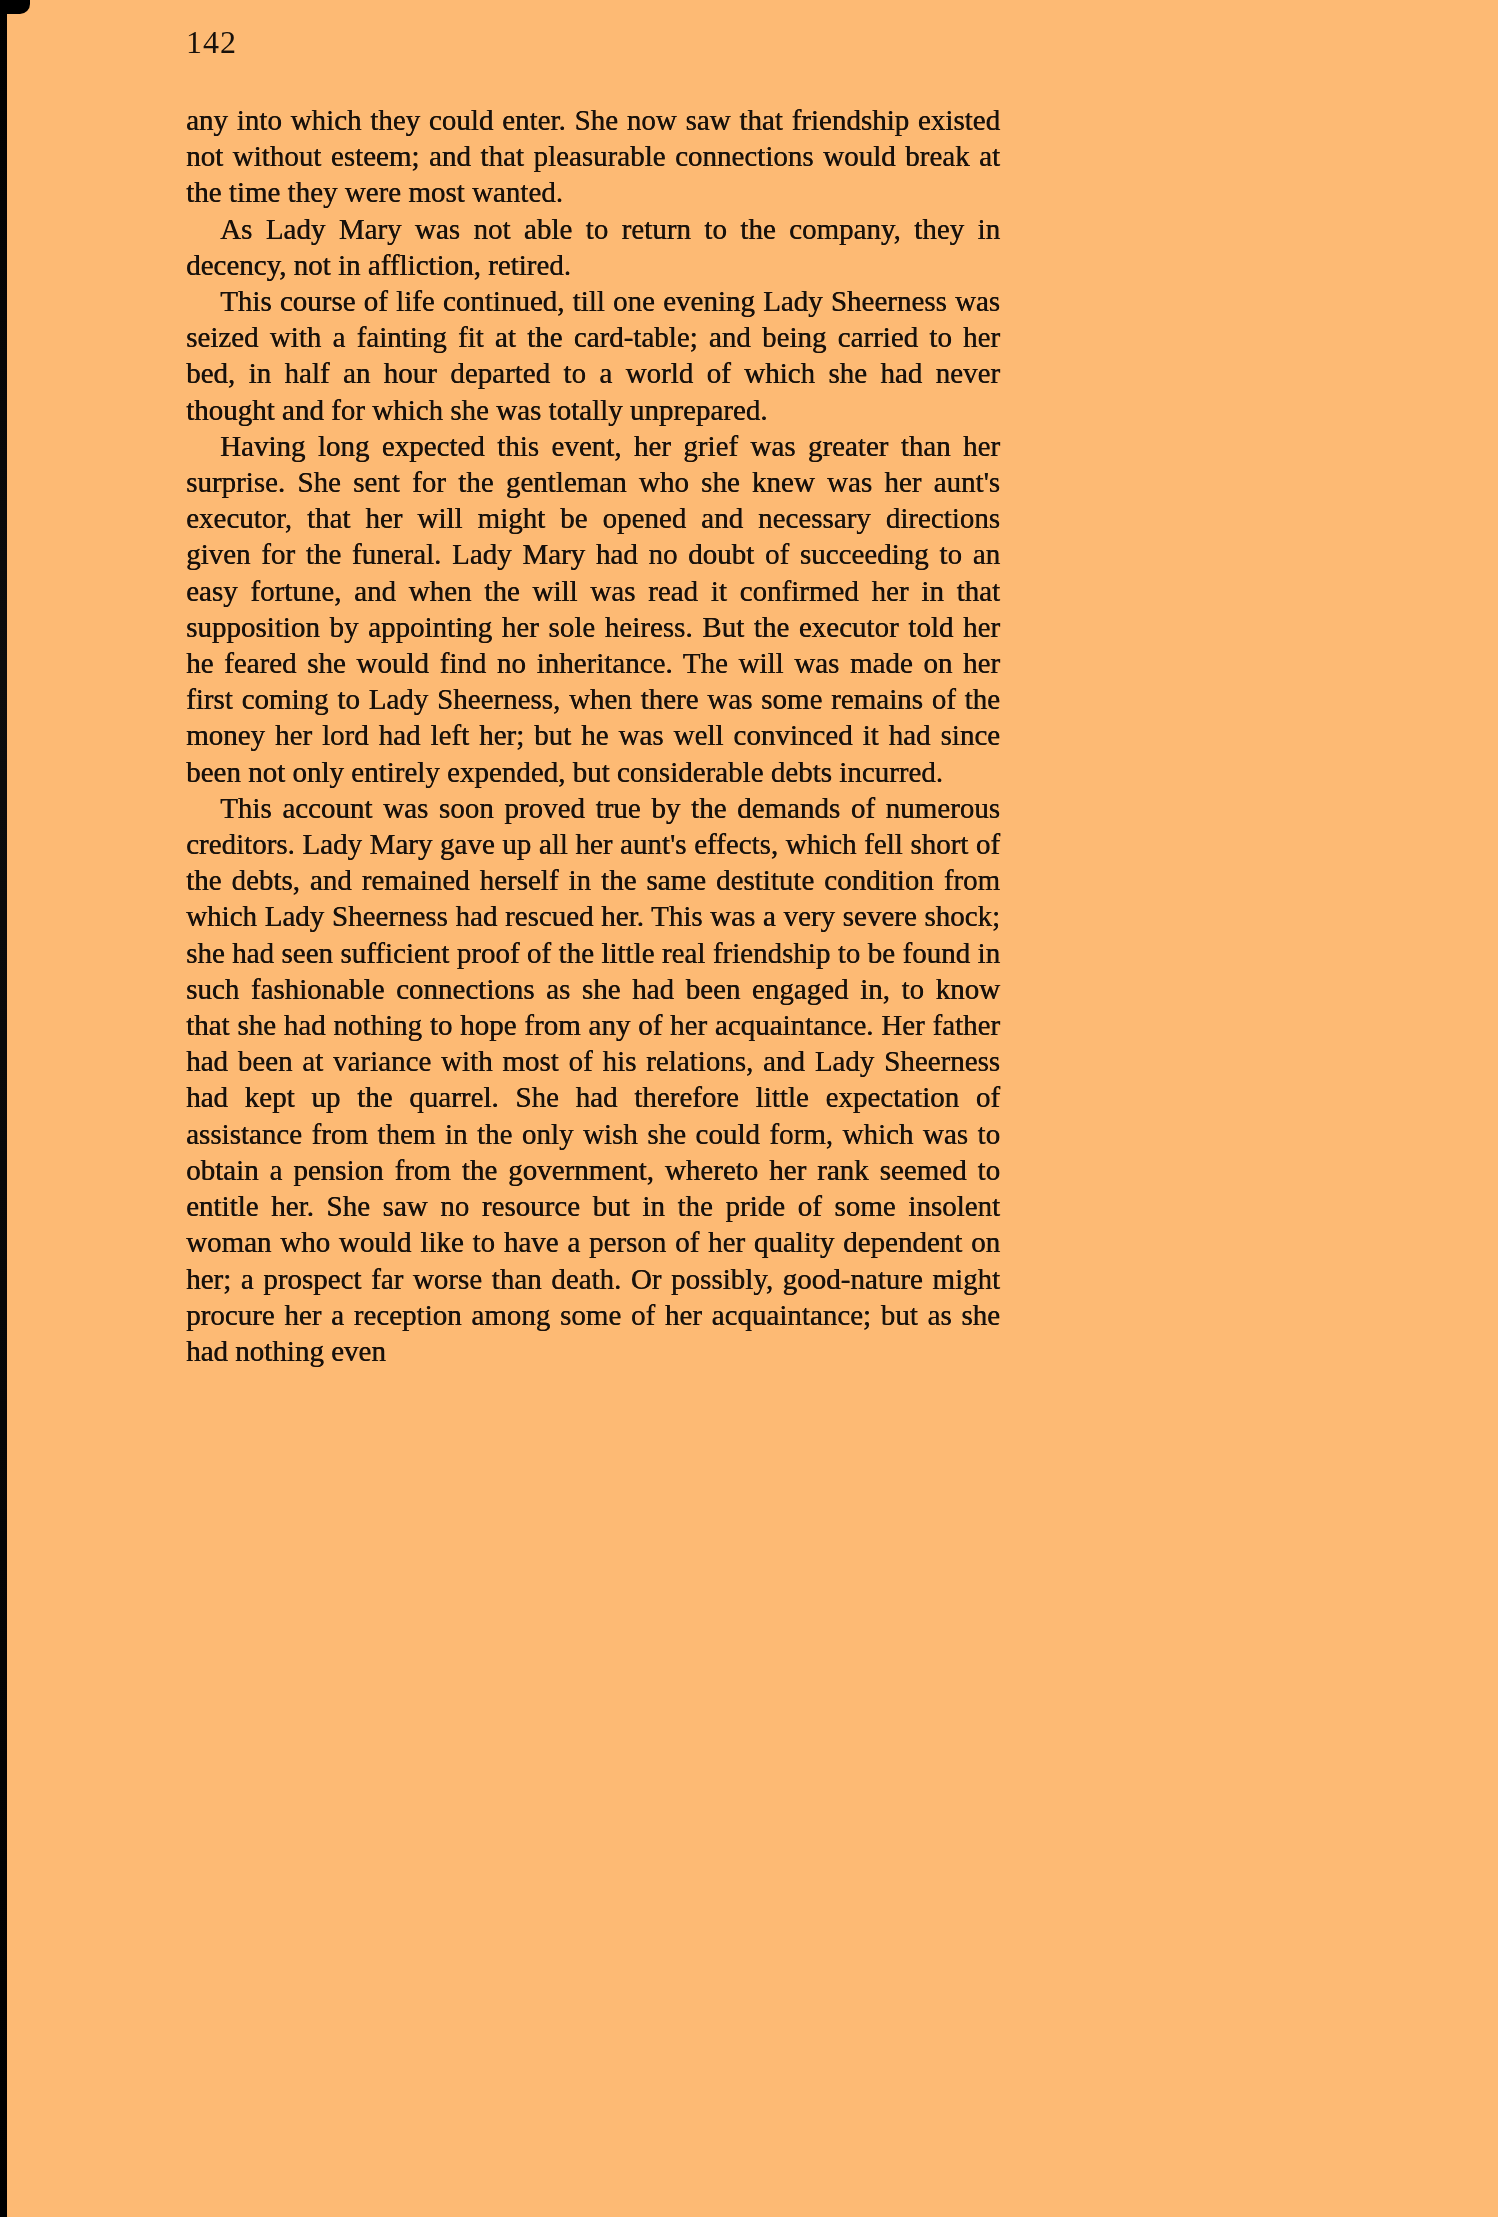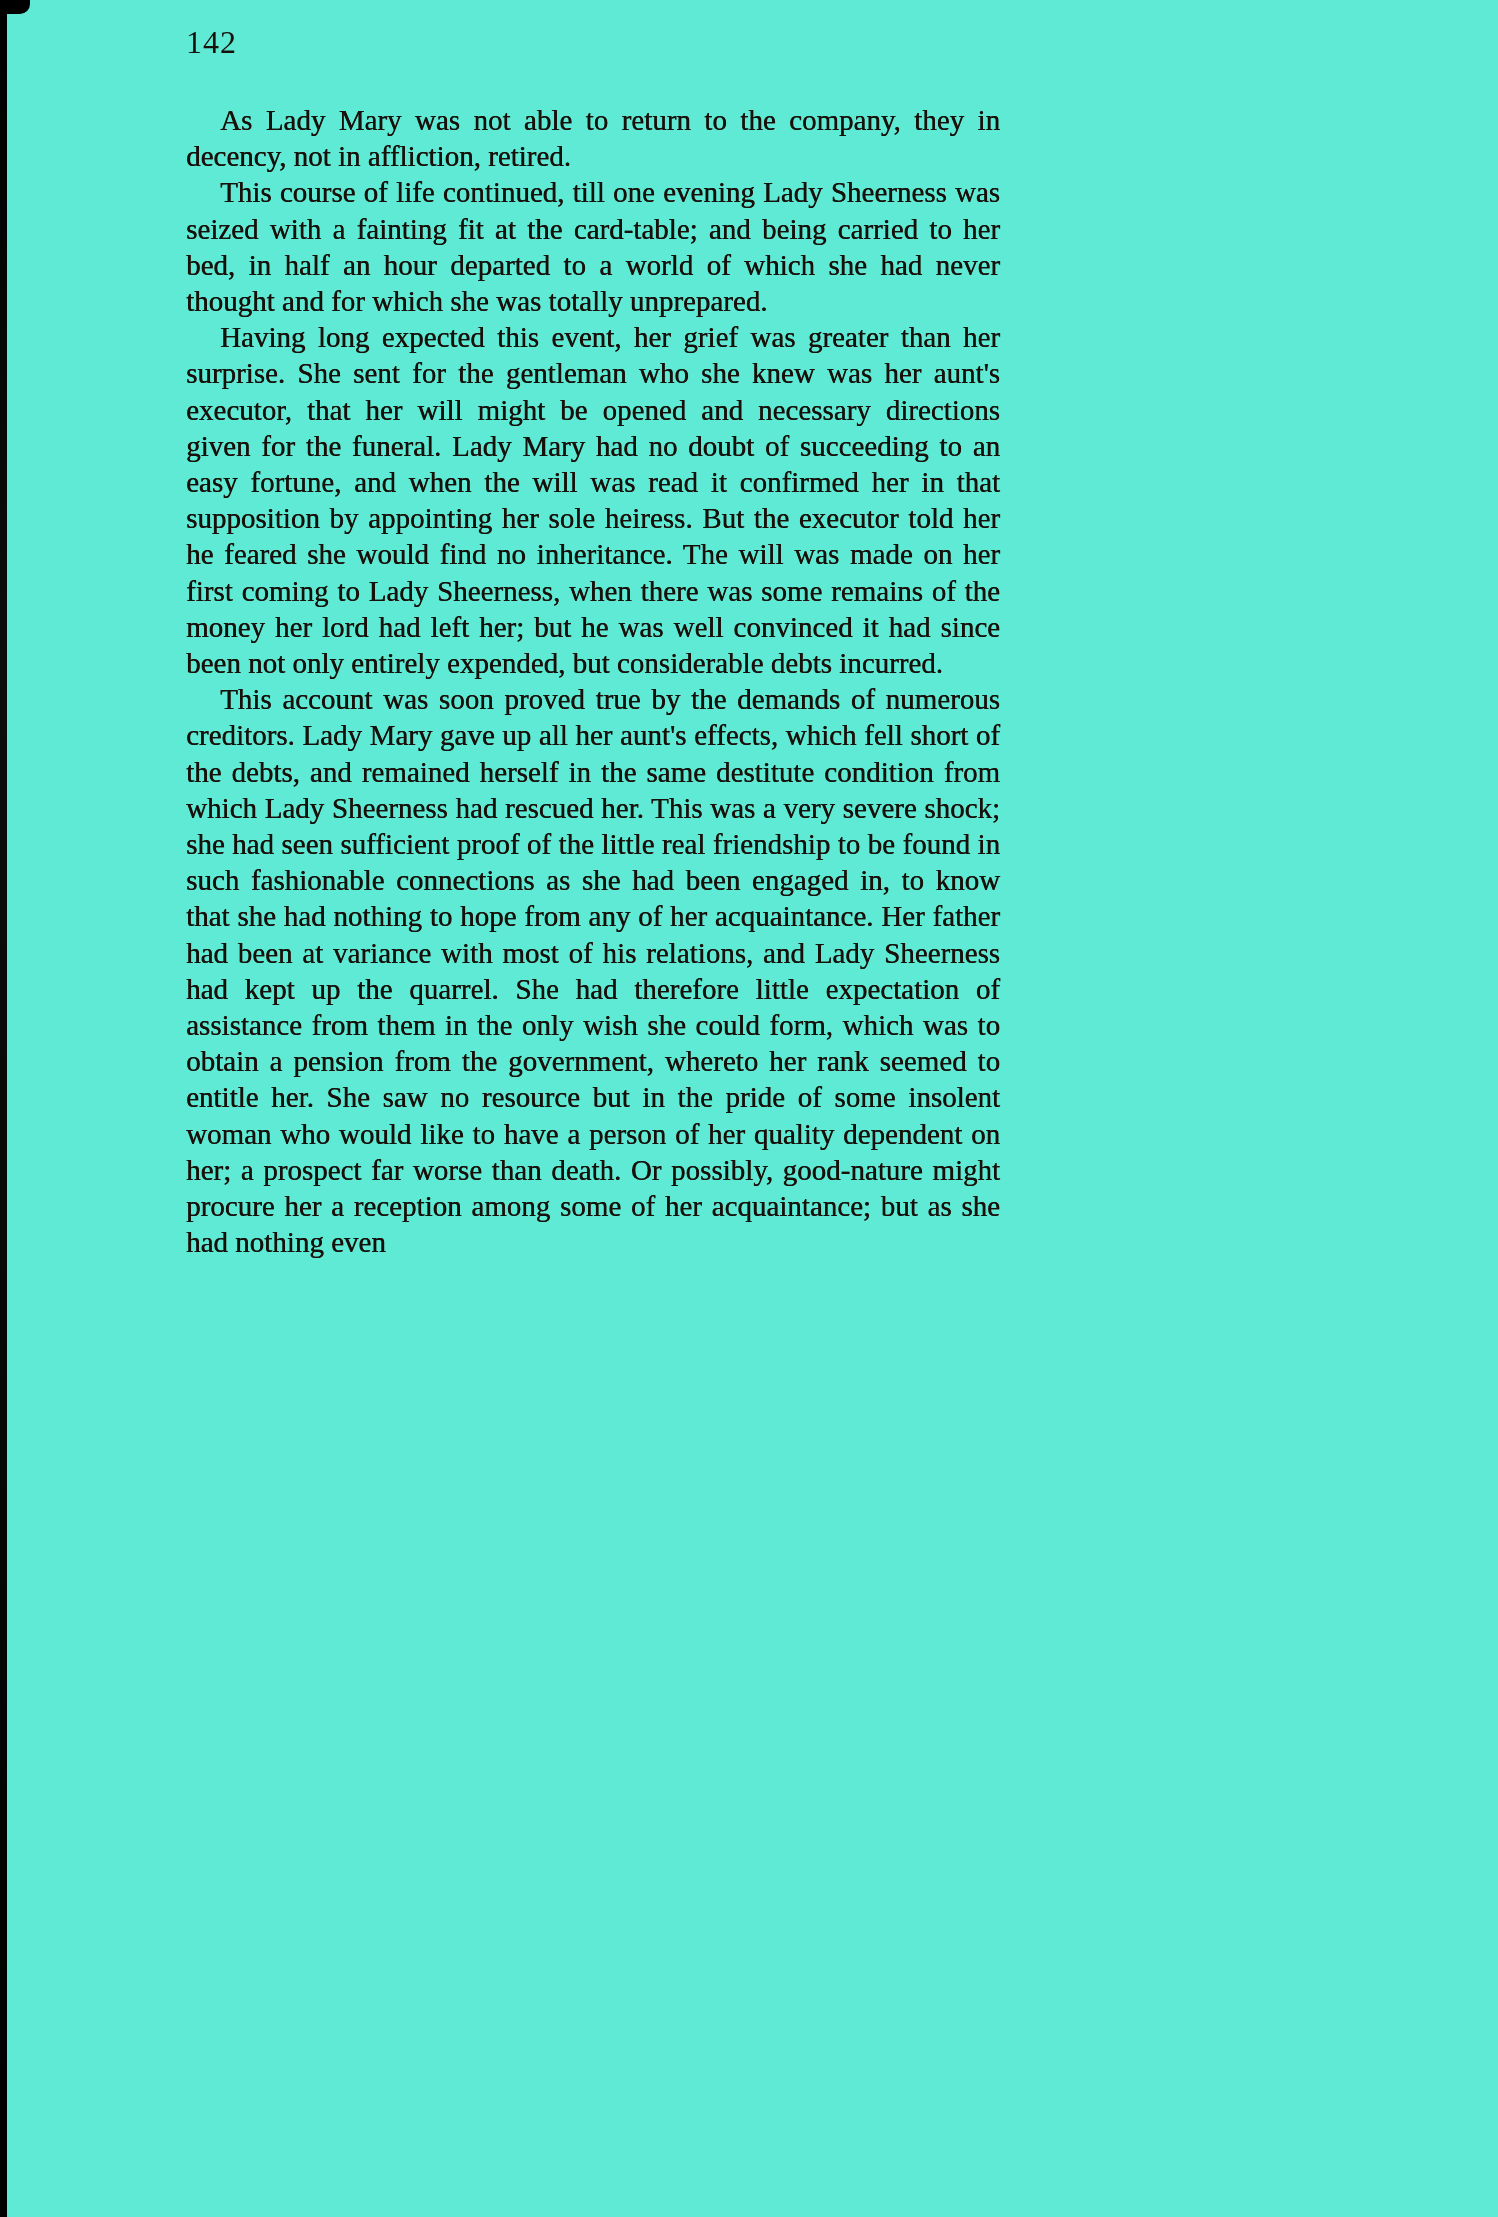--- a/index.html
+++ b/index.html
@@ -4,21 +4,21 @@
 <style>
   html, body {
     margin: 0;
     padding: 0;
     background: #ffffff;
   }
   .page {
     position: relative;
     width: 1498px;
     height: 2217px;
-    background: #5eead4;
+    background: #fdba74;
     overflow: hidden;
     font-family: "Liberation Serif", "DejaVu Serif", serif;
     color: #18110b;
   }
   
   .scan-edge {
     position: absolute;
     left: 0;
     top: 0;
     width: 7px;
@@ -63,18 +63,19 @@
 </head>
 <body>
 
 <div class="page">
   <div class="scan-edge"></div>
   <div class="scan-corner"></div>
 
   <div class="page-number">142</div>
 
   <div class="text-block">
+    <p>any into which they could enter. She now saw that friendship existed not without esteem; and that pleasurable connections would break at the time they were most wanted.</p>
     <p class="indent">As Lady Mary was not able to return to the company, they in decency, not in affliction, retired.</p>
     <p class="indent">This course of life continued, till one evening Lady Sheerness was seized with a fainting fit at the card-table; and being carried to her bed, in half an hour departed to a world of which she had never thought and for which she was totally unprepared.</p>
     <p class="indent">Having long expected this event, her grief was greater than her surprise. She sent for the gentleman who she knew was her aunt's executor, that her will might be opened and necessary directions given for the funeral. Lady Mary had no doubt of succeeding to an easy fortune, and when the will was read it confirmed her in that supposition by appointing her sole heiress. But the executor told her he feared she would find no inheritance. The will was made on her first coming to Lady Sheerness, when there was some remains of the money her lord had left her; but he was well convinced it had since been not only entirely expended, but considerable debts incurred.</p>
     <p class="indent">This account was soon proved true by the demands of numerous creditors. Lady Mary gave up all her aunt's effects, which fell short of the debts, and remained herself in the same destitute condition from which Lady Sheerness had rescued her. This was a very severe shock; she had seen sufficient proof of the little real friendship to be found in such fashionable connections as she had been engaged in, to know that she had nothing to hope from any of her acquaintance. Her father had been at variance with most of his relations, and Lady Sheerness had kept up the quarrel. She had therefore little expectation of assistance from them in the only wish she could form, which was to obtain a pension from the government, whereto her rank seemed to entitle her. She saw no resource but in the pride of some insolent woman who would like to have a person of her quality dependent on her; a prospect far worse than death. Or possibly, good-nature might procure her a reception among some of her acquaintance; but as she had nothing even</p>
   </div>
 </div>
 
 </body></html>

